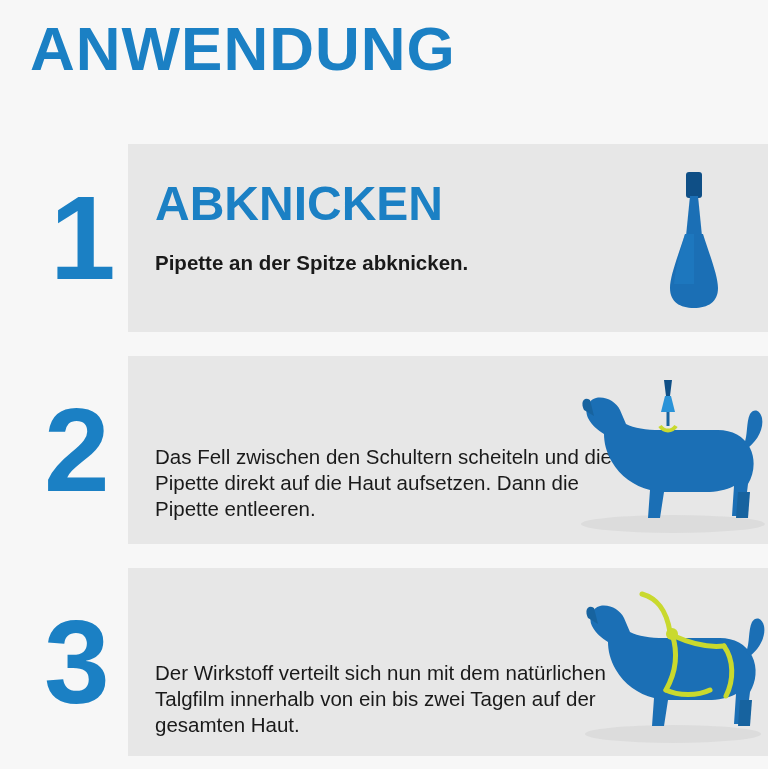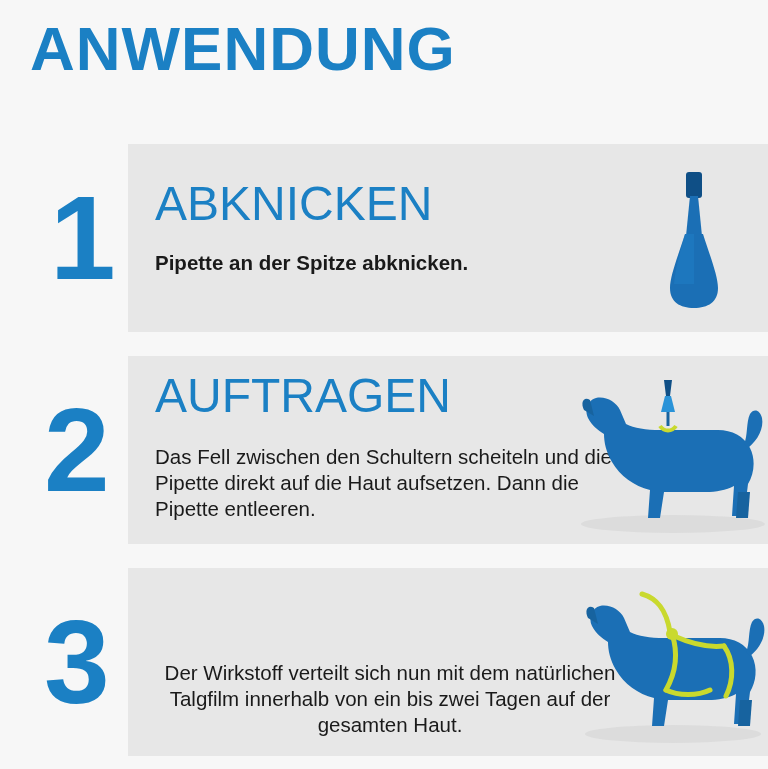--- a/index.html
+++ b/index.html
@@ -57,21 +57,21 @@
     font-size: 118px;
     line-height: 0.85;
     font-weight: bold;
     color: #1b80c4;
   }
   .step-title {
     position: absolute;
     left: 155px;
     font-size: 48px;
     line-height: 1;
-    font-weight: normal;
+    font-weight: bold;
     color: #1b80c4;
     white-space: nowrap;
   }
   .step-body {
     position: absolute;
     left: 155px;
     font-size: 20.5px;
     line-height: 1.28;
     font-weight: normal;
     color: #1a1a1a;
@@ -86,21 +86,21 @@
 
   
   #step-2 { top: 356px; height: 188px; }
   #step-2 .step-title { top: 16px; }
   #step-2 .step-body  { top: 88px; }
   #step-2 .step-number { left: 44px; }
 
   
   #step-3 { top: 568px; height: 188px; }
   #step-3 .step-title { top: 20px; }
-  #step-3 .step-body  { top: 92px; text-align: center; }
+  #step-3 .step-body  { top: 92px; }
   #step-3 .step-number { left: 44px; }
 
   .art {
     position: absolute;
     top: 0;
     right: 0;
     height: 100%;
     pointer-events: none;
   }
   .art svg { display: block; }
@@ -131,21 +131,20 @@
         <path d="M57 90 C52 108 47 126 46 140 L66 140 L66 90 Z" fill="#2180c9" opacity="0.45"></path>
       </svg>
     </div>
   </div>
 
   <div class="step" id="step-2">
     <div class="step-panel"></div>
 
     <div class="step-number">2</div>
 
-    <div class="step-title">AUFTRAGEN</div>
 
     <div class="step-body">Das Fell zwischen den Schultern scheiteln und die Pipette direkt auf die Haut aufsetzen. Dann die Pipette entleeren.</div>
 
     <div class="art">
       <svg width="200" height="188" viewBox="0 0 200 188">
         <ellipse cx="105" cy="168" rx="92" ry="9" fill="#dcdcdc"></ellipse>
 
         <path d="M36 78
                  C30 74 24 70 20 62
                  C16 54 20 44 28 42

